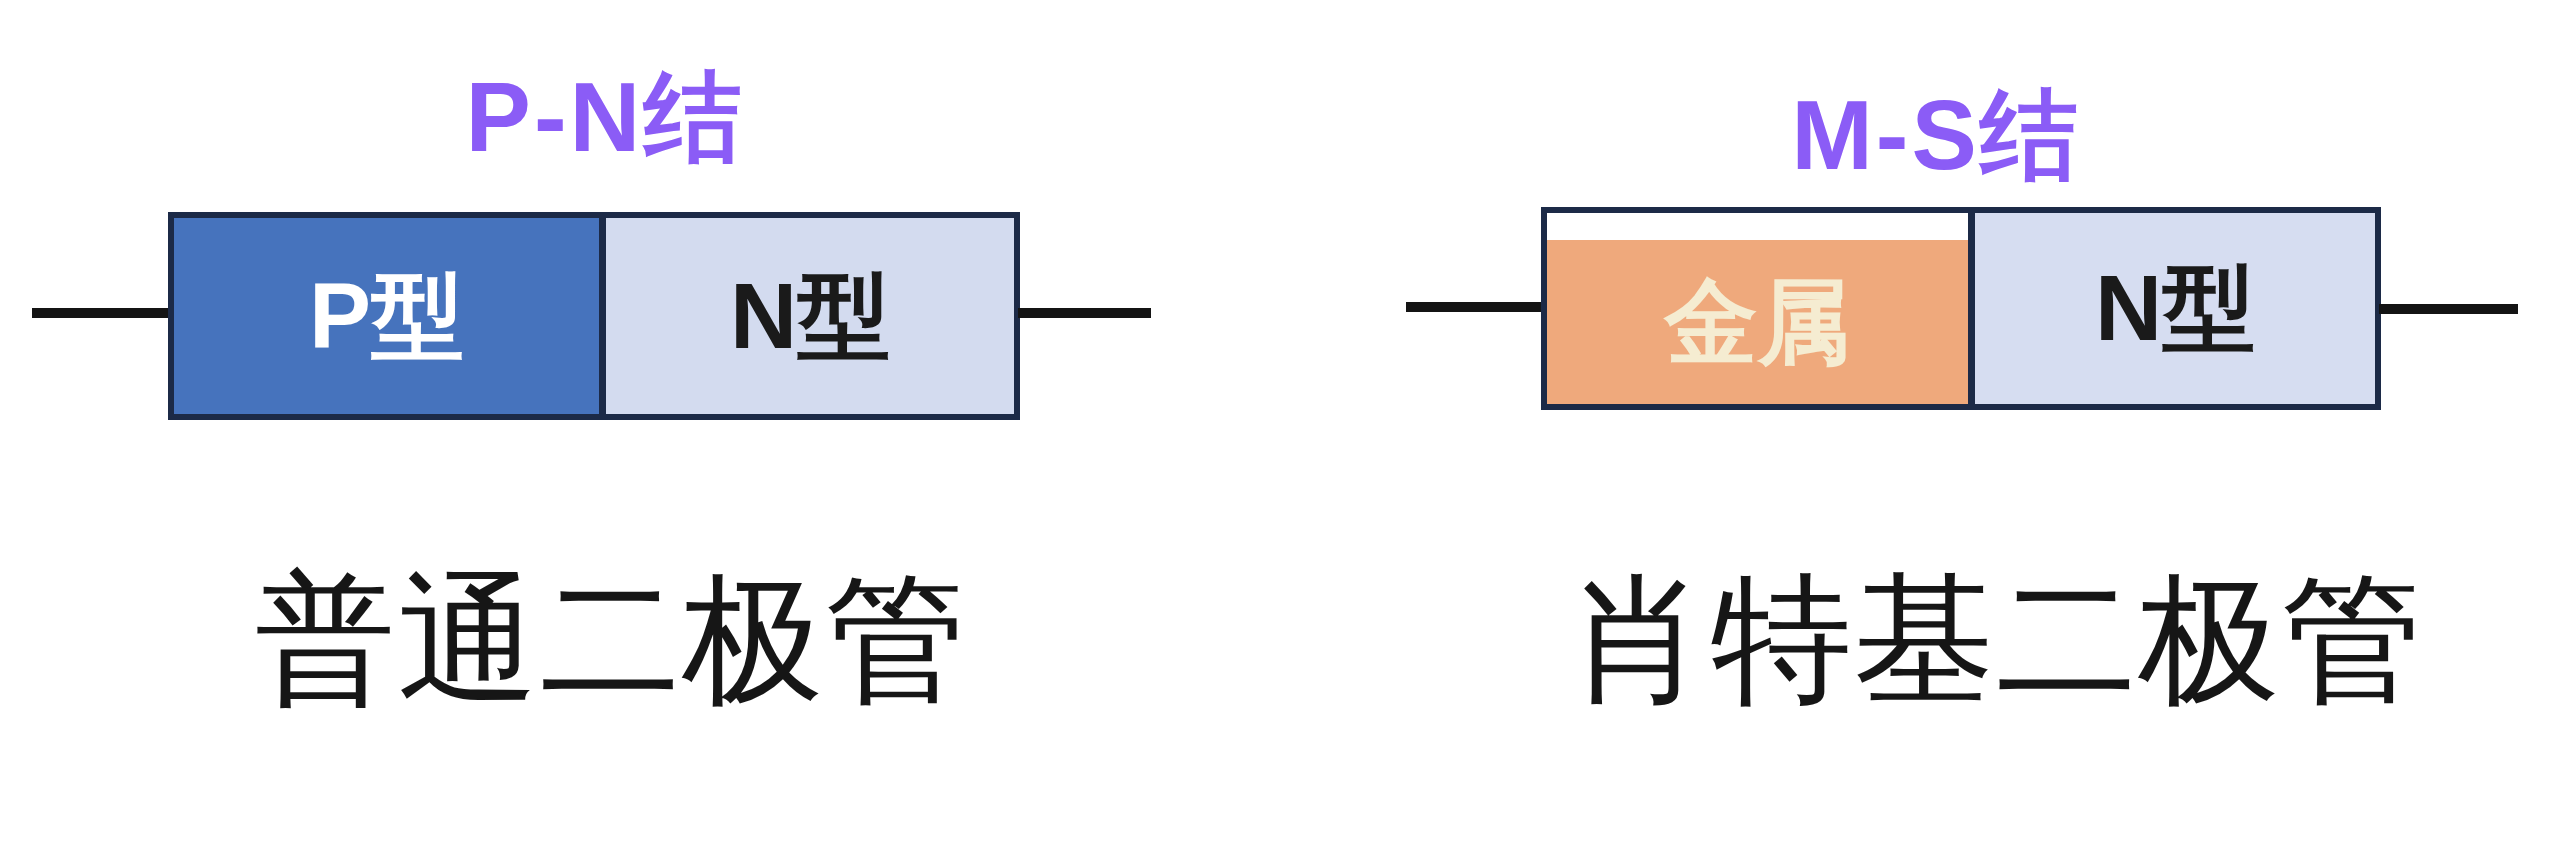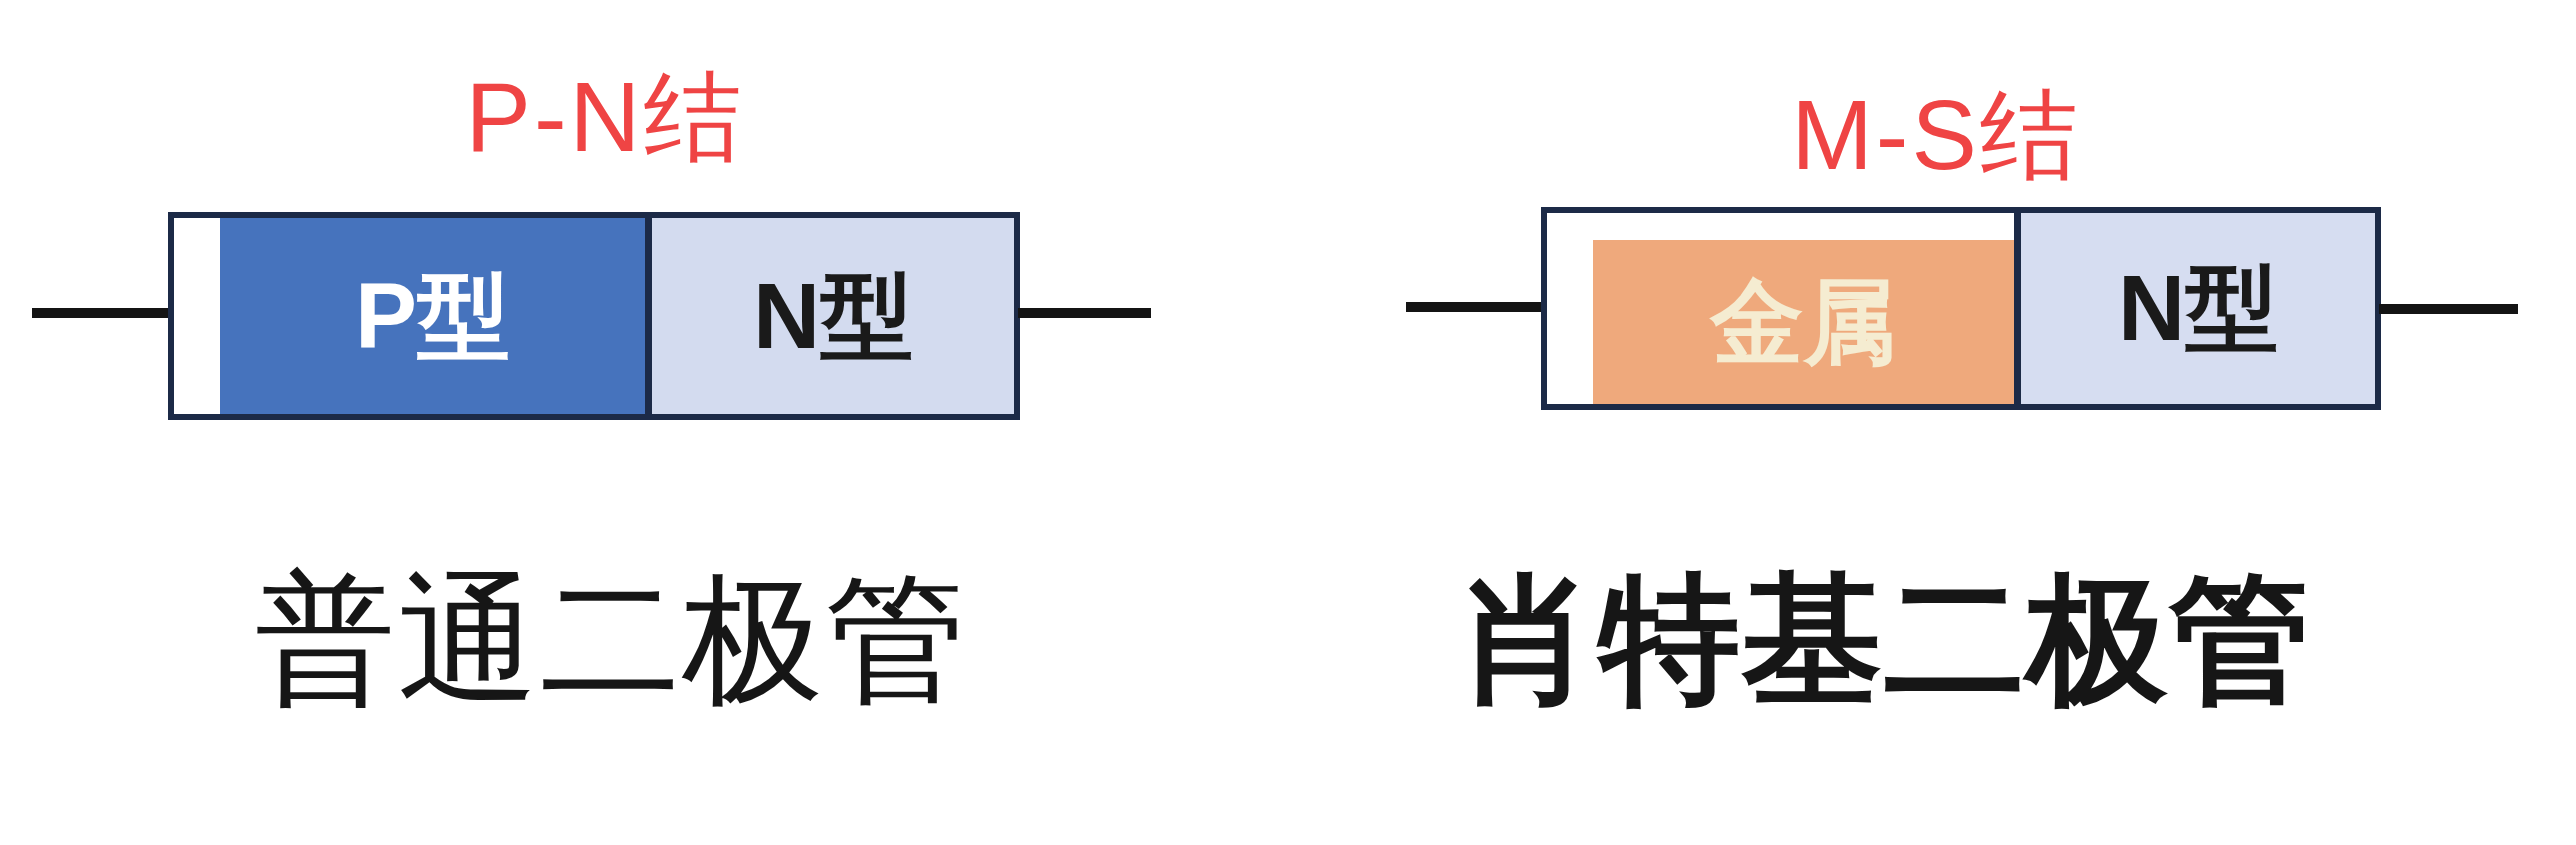--- a/index.html
+++ b/index.html
@@ -13,43 +13,42 @@
     width: 2576px;
     height: 846px;
     background: #ffffff;
     overflow: hidden;
   }
   .title {
     position: absolute;
     transform: translateX(-50%);
     font-size: 98px;
     line-height: 1;
-    font-weight: 400;
-    color: #ef4444;
+    font-weight: 700;
+    color: #8b5cf6;
     white-space: nowrap;
     letter-spacing: 3px;
   }
   .caption {
     position: absolute;
     transform: translateX(-50%);
     font-size: 141px;
     line-height: 1;
     font-weight: 400;
     color: #161616;
     white-space: nowrap;
     letter-spacing: 1.5px;
     margin-left: 8px;
   }
   .junction-box {
     position: absolute;
     box-sizing: border-box;
     border: 6px solid #1c2a47;
     display: flex;
     align-items: stretch;
-    padding-left: 46px;
   }
   .region {
     display: flex;
     align-items: center;
     justify-content: center;
     font-size: 93px;
     line-height: 1;
     font-weight: 600;
     white-space: nowrap;
   }
@@ -70,21 +69,21 @@
   .pn-wire-l  { left: 32px;   top: 308px; width: 136px; }
   .pn-wire-r  { left: 1018px; top: 308px; width: 133px; }
   .pn-caption { left: 603px;  top: 569px; }
   
   .ms-title   { left: 1936px; top: 86px; }
   .ms-box     { left: 1541px; top: 207px; width: 840px; height: 203px; }
   .ms-m       { width: 421px; background: #efa97c; color: #f5ecd1; margin-top: 27px; }
   .ms-n       { flex: 1;      background: #d6ddf1; color: #1a1a1a; }
   .ms-wire-l  { left: 1406px; top: 302px; width: 136px; }
   .ms-wire-r  { left: 2379px; top: 304px; width: 139px; }
-  .ms-caption { left: 1876px; top: 569px; font-weight: bold; }
+  .ms-caption { left: 1988px; top: 569px; }
 </style>
 </head>
 <body>
 
 <div class="canvas">
 
   <section>
     <div class="title pn-title">P-N结</div>
 
     <div class="wire pn-wire-l"></div>

